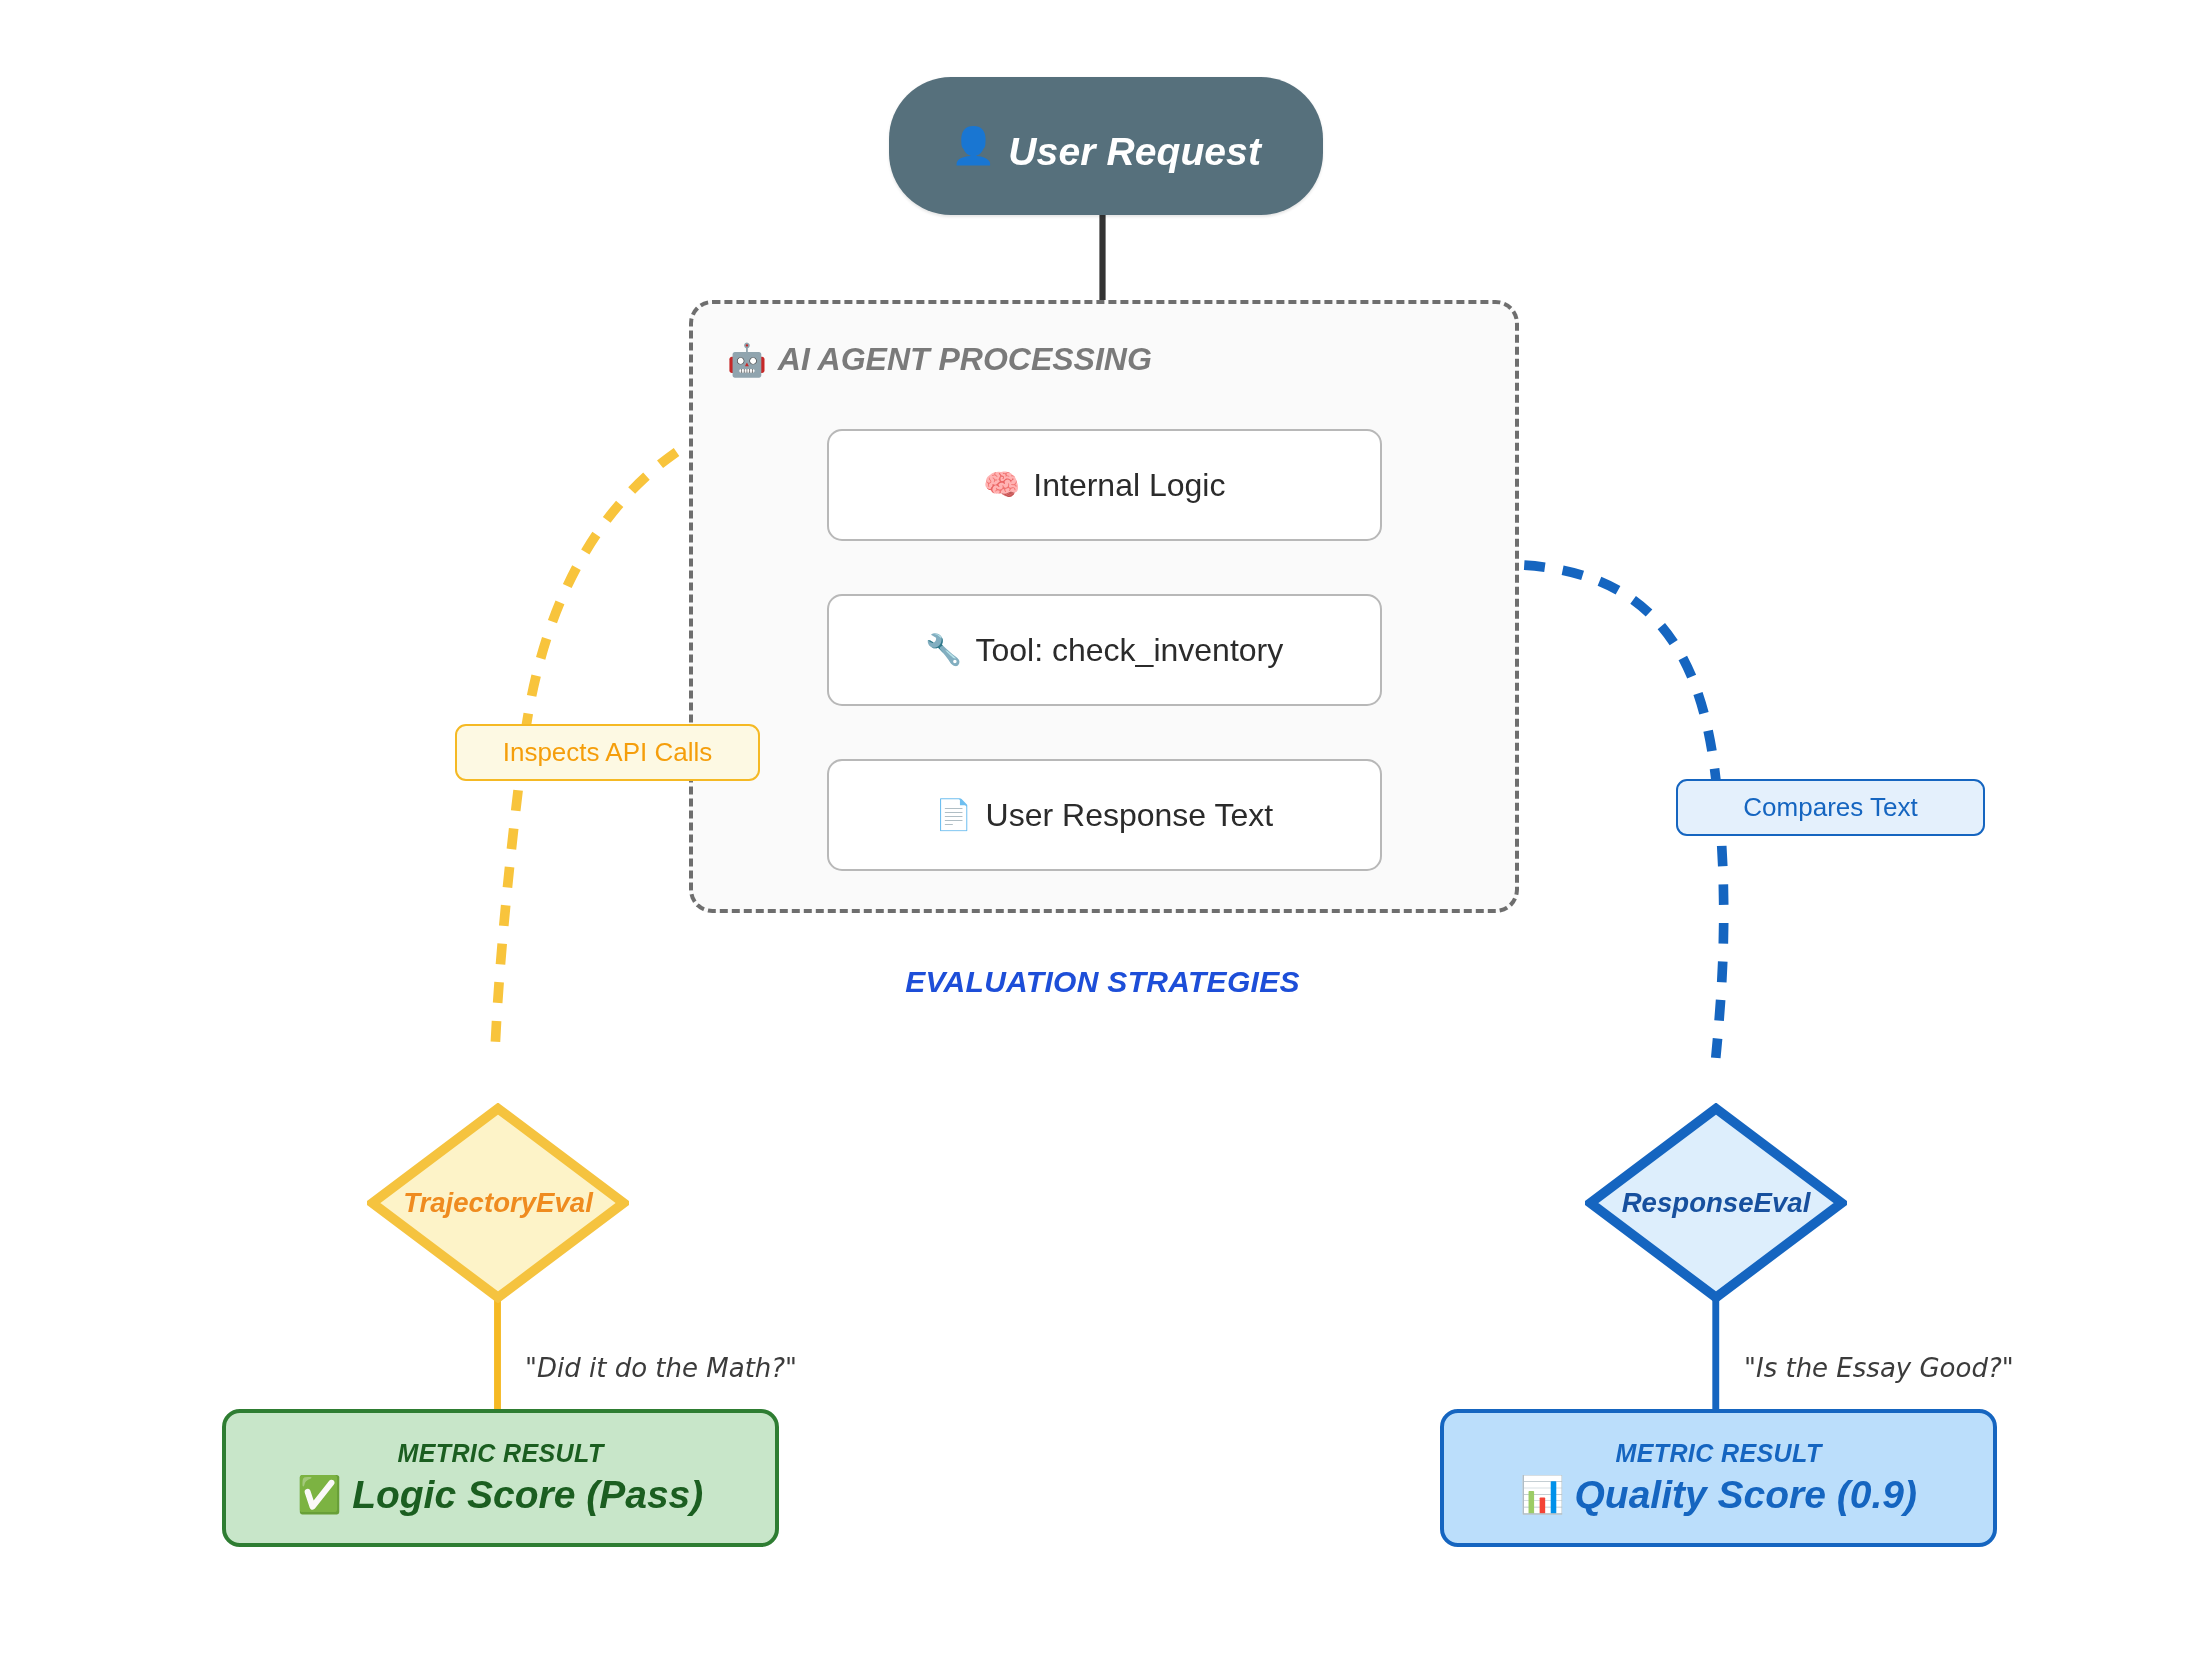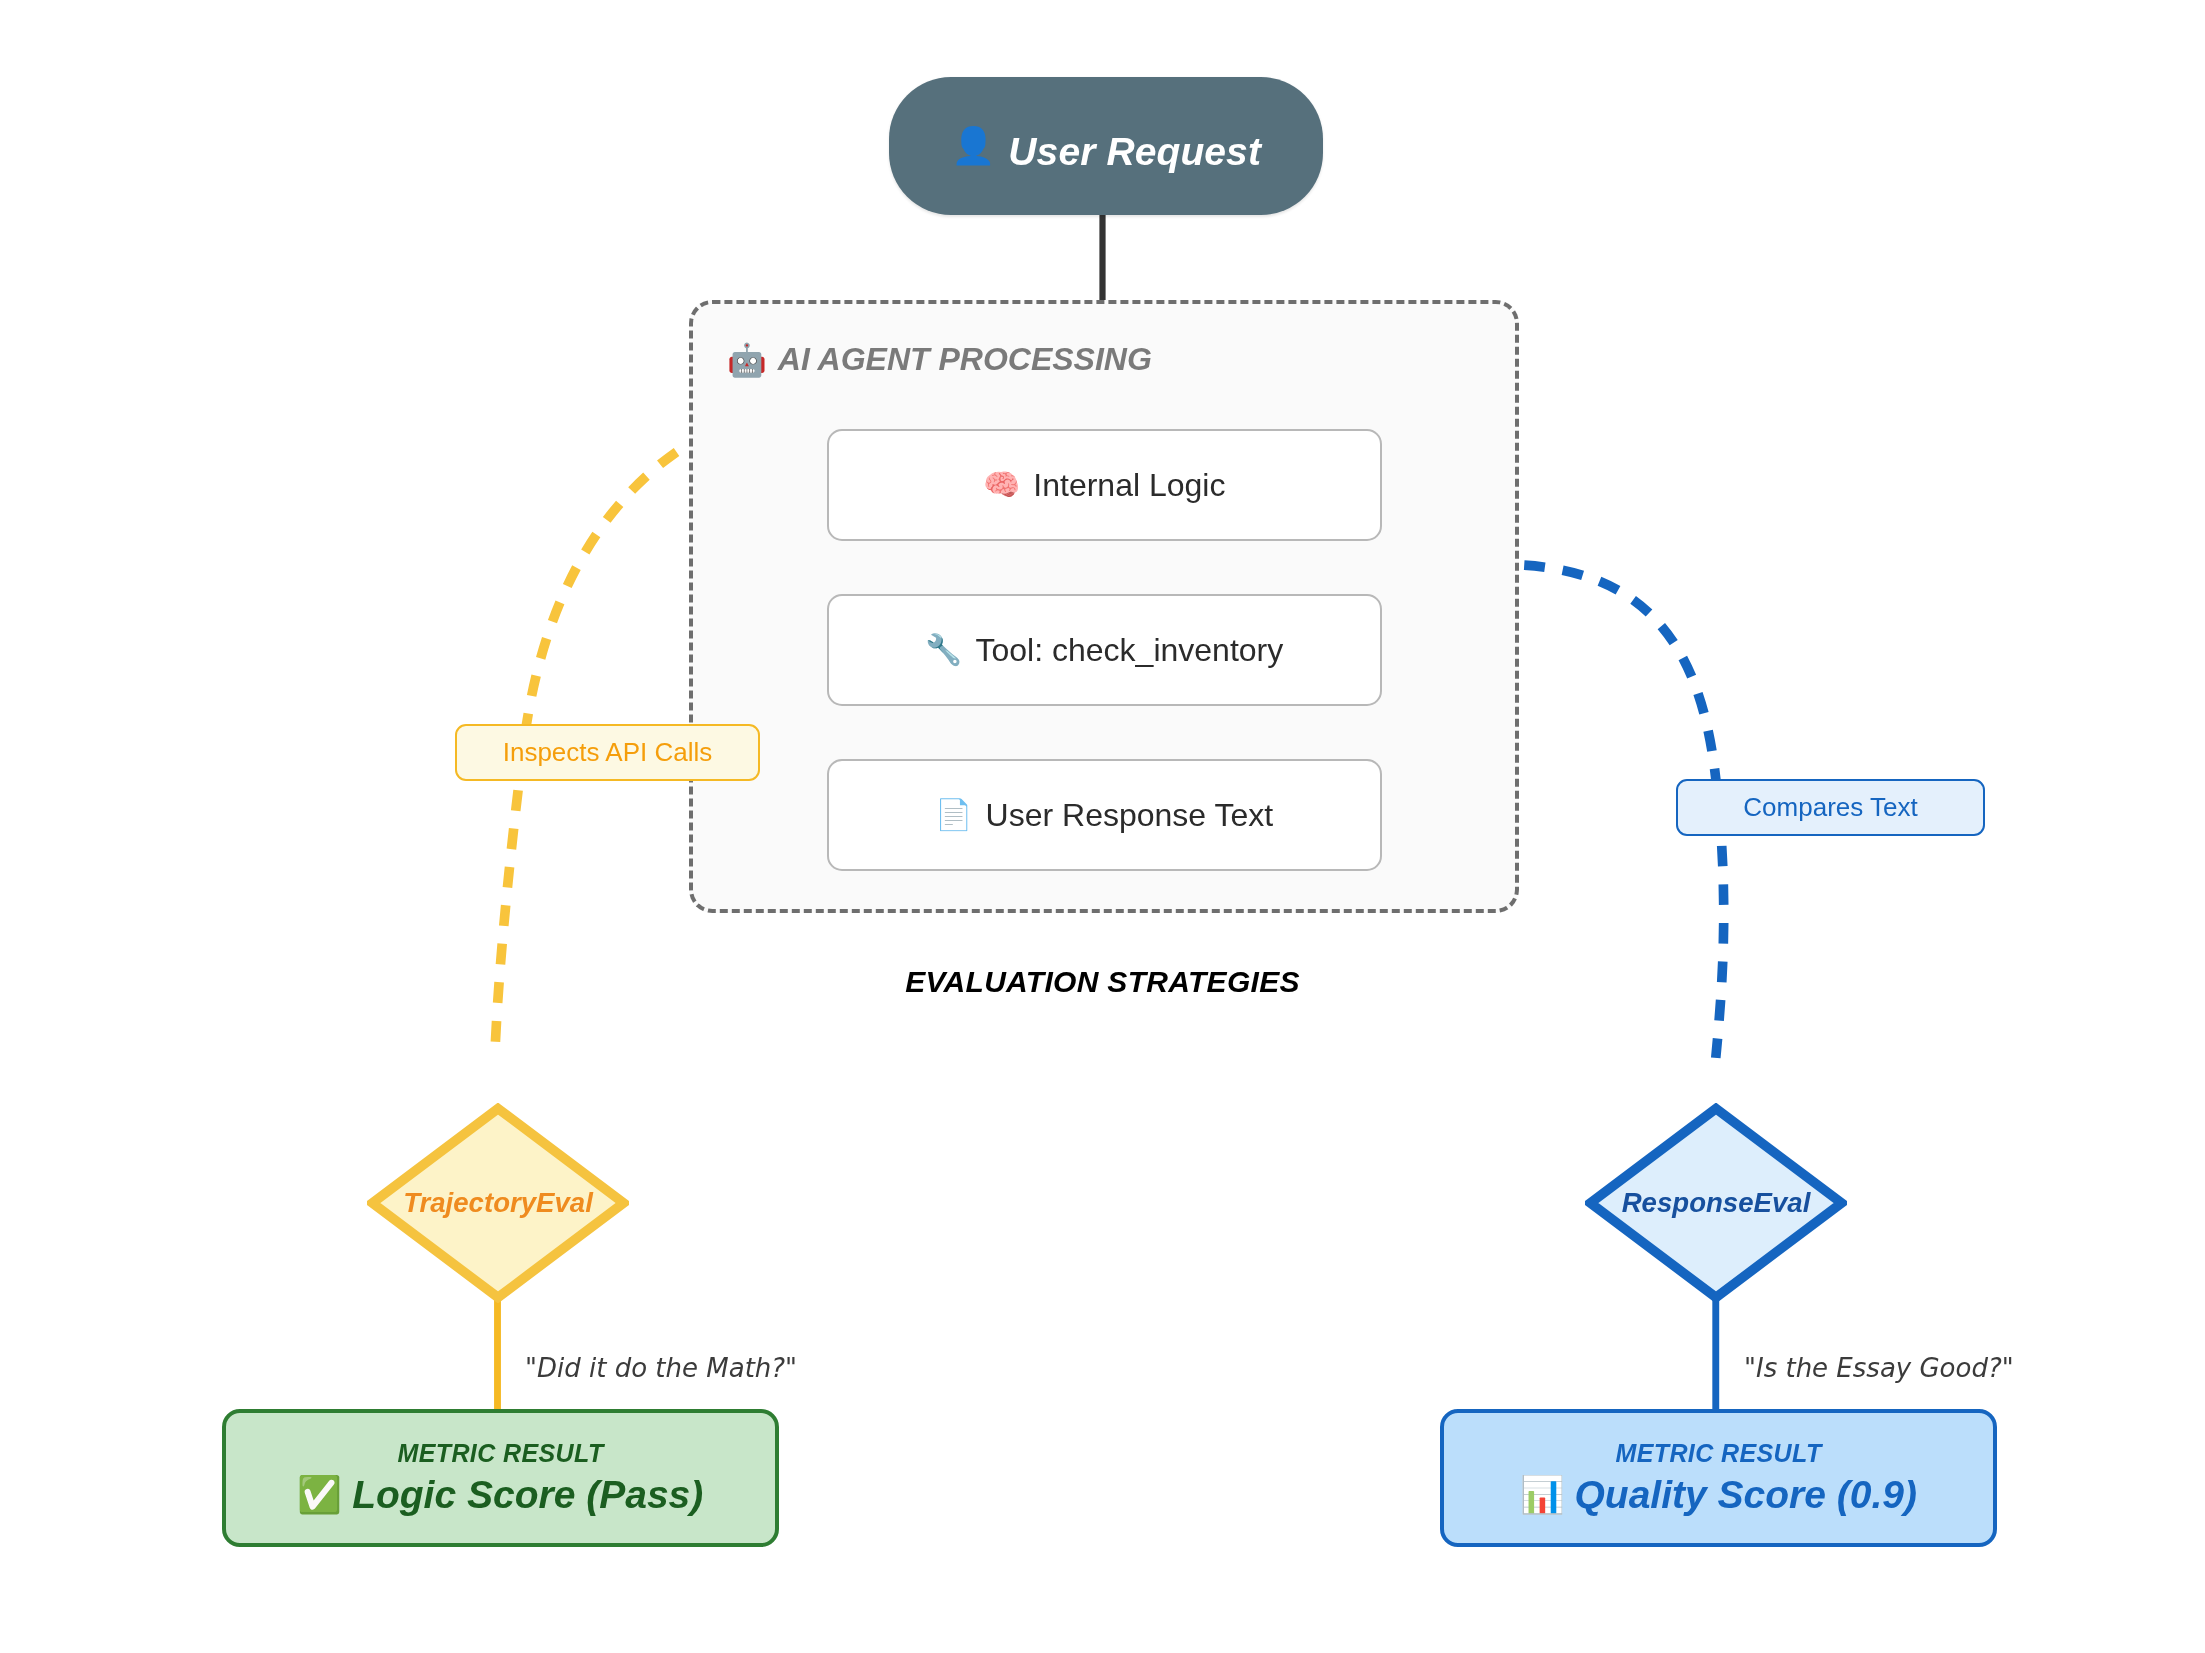--- a/index.html
+++ b/index.html
@@ -57,21 +57,21 @@
     display:flex;align-items:center;justify-content:center;
     color:#2b2b2b;
     font-size:32px;
     white-space:nowrap;
   }
   .step .emoji{font-size:30px;margin-right:12.4px;line-height:1;}
 
   
   .strategies{
     position:absolute;
-    color:#000000;
+    color:#1d4ed8;
     font-weight:bold;font-style:italic;
     font-size:30px;
     letter-spacing:0.3px;
     white-space:nowrap;
     text-align:center;
   }
 
   
   .edge-label{
     position:absolute;

